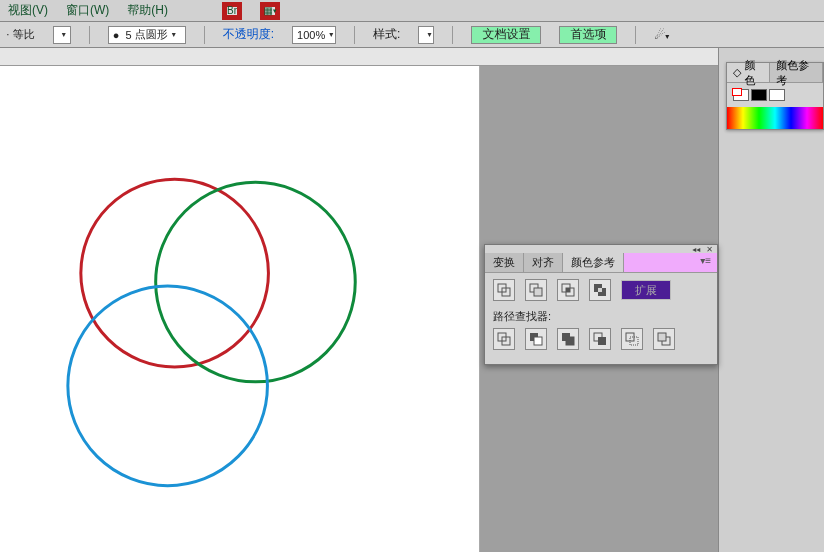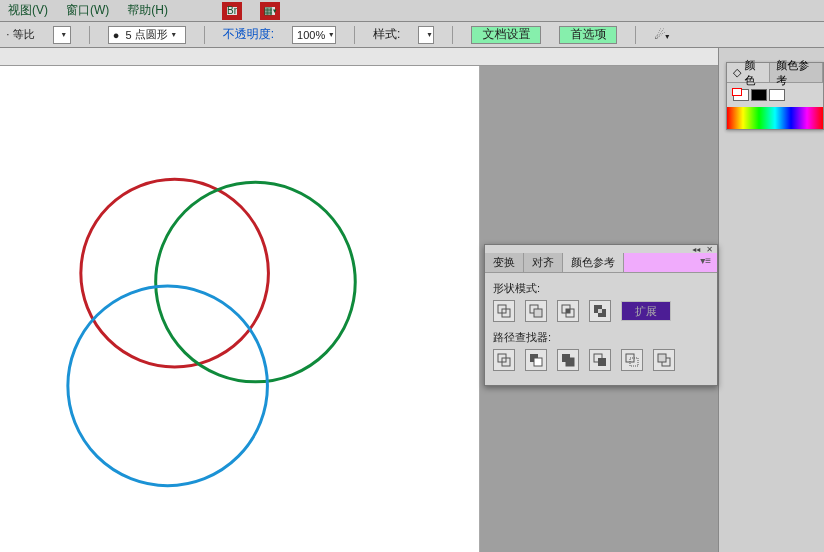--- a/index.html
+++ b/index.html
@@ -110,21 +110,20 @@
     <span>◂◂</span>
     <span>✕</span>
   </div>
   <div class="tabs">
     <span class="tab">变换</span>
     <span class="tab">对齐</span>
     <span class="tab active">颜色参考</span>
     <span class="tab-menu">▾≡</span>
   </div>
   <div class="pf-body">
-    <div class="pf-label">形状模式:</div>
     <div class="pf-row">
       <span class="pf-btn">
           <svg viewBox="0 0 14 14">
             <rect x="1" y="1" width="8" height="8" fill="none" stroke="#555"></rect>
             <rect x="5" y="5" width="8" height="8" fill="none" stroke="#555"></rect>
           </svg>
         </span>
       <span class="pf-btn">
           <svg viewBox="0 0 14 14">
             <rect x="1" y="1" width="8" height="8" fill="none" stroke="#555"></rect>

